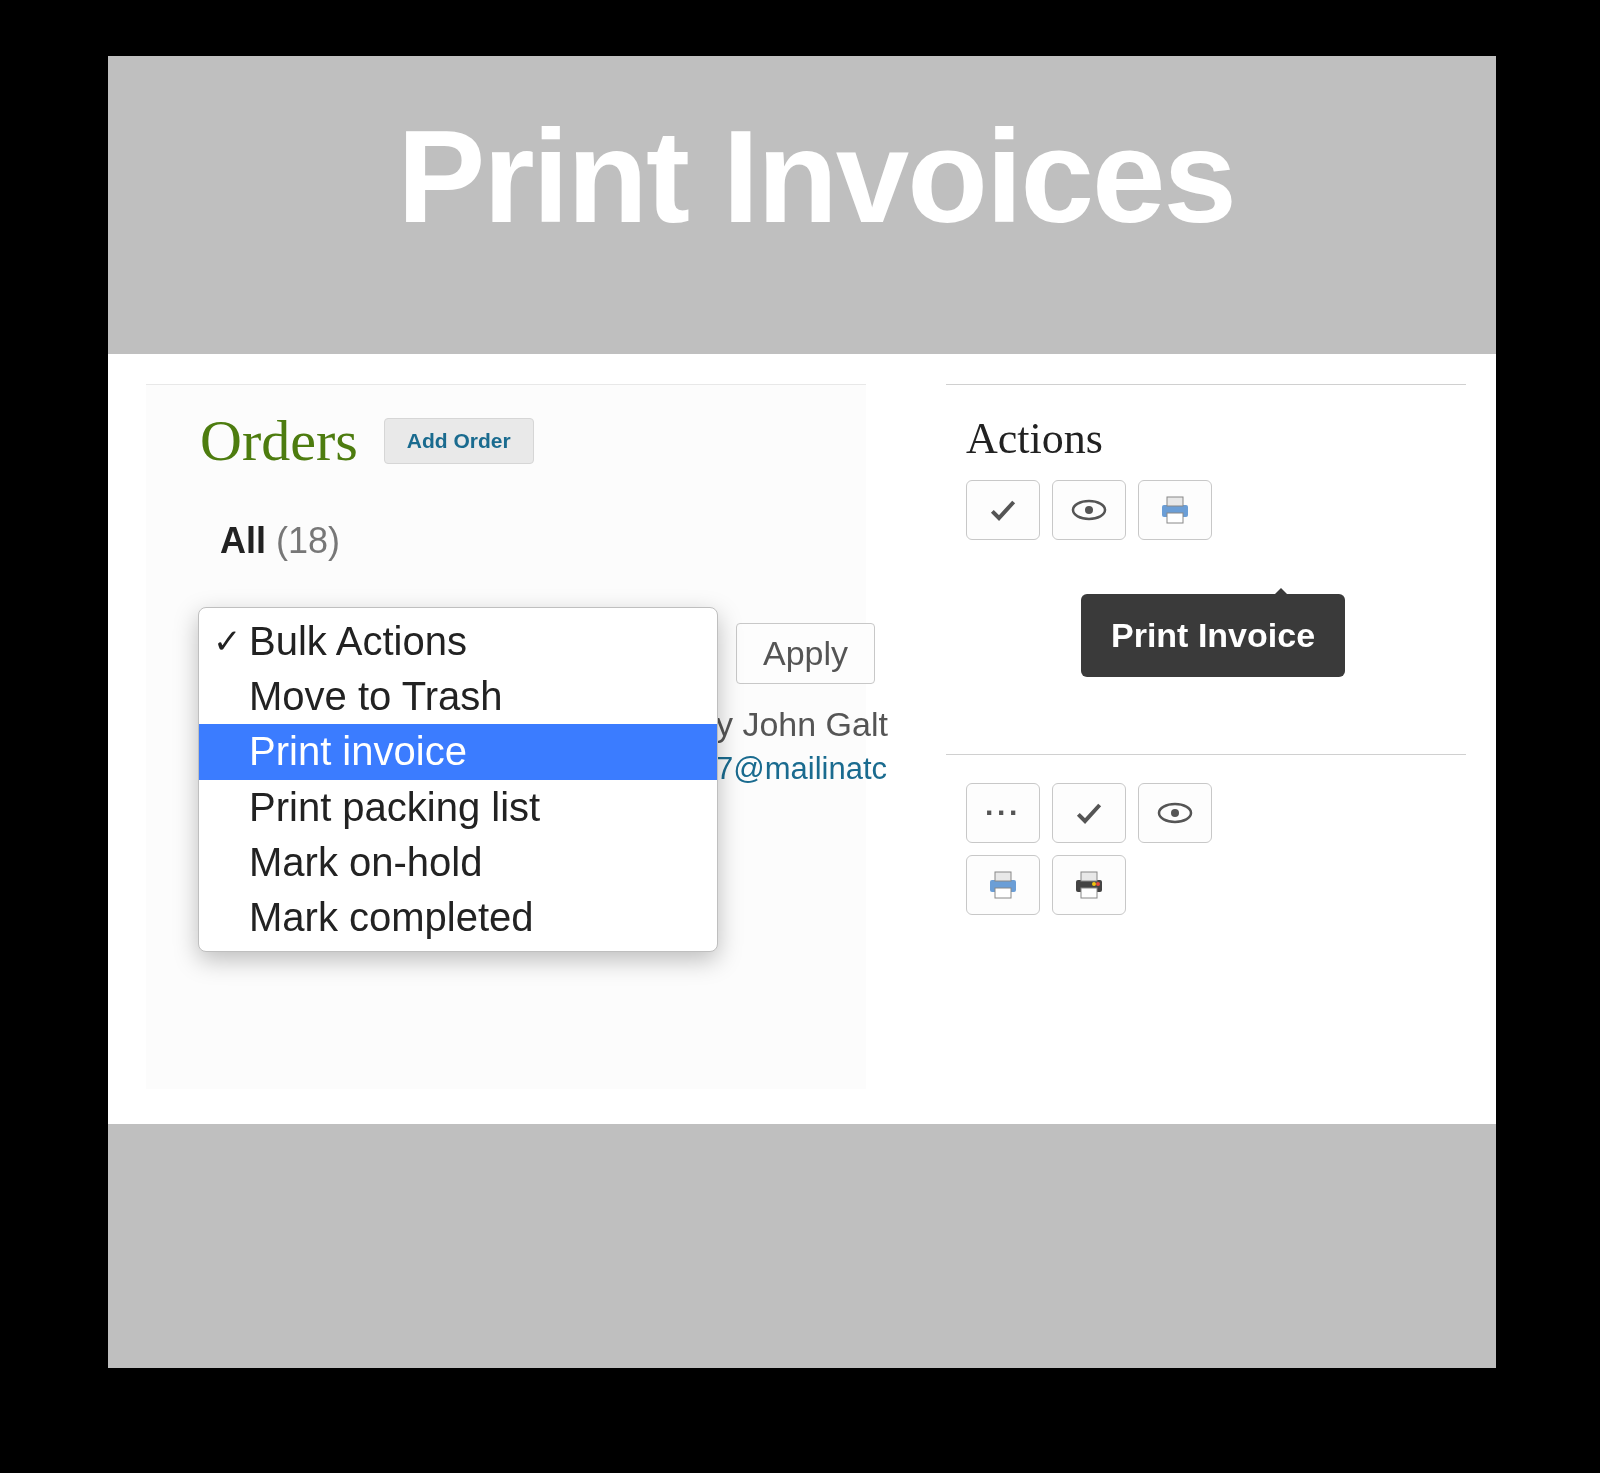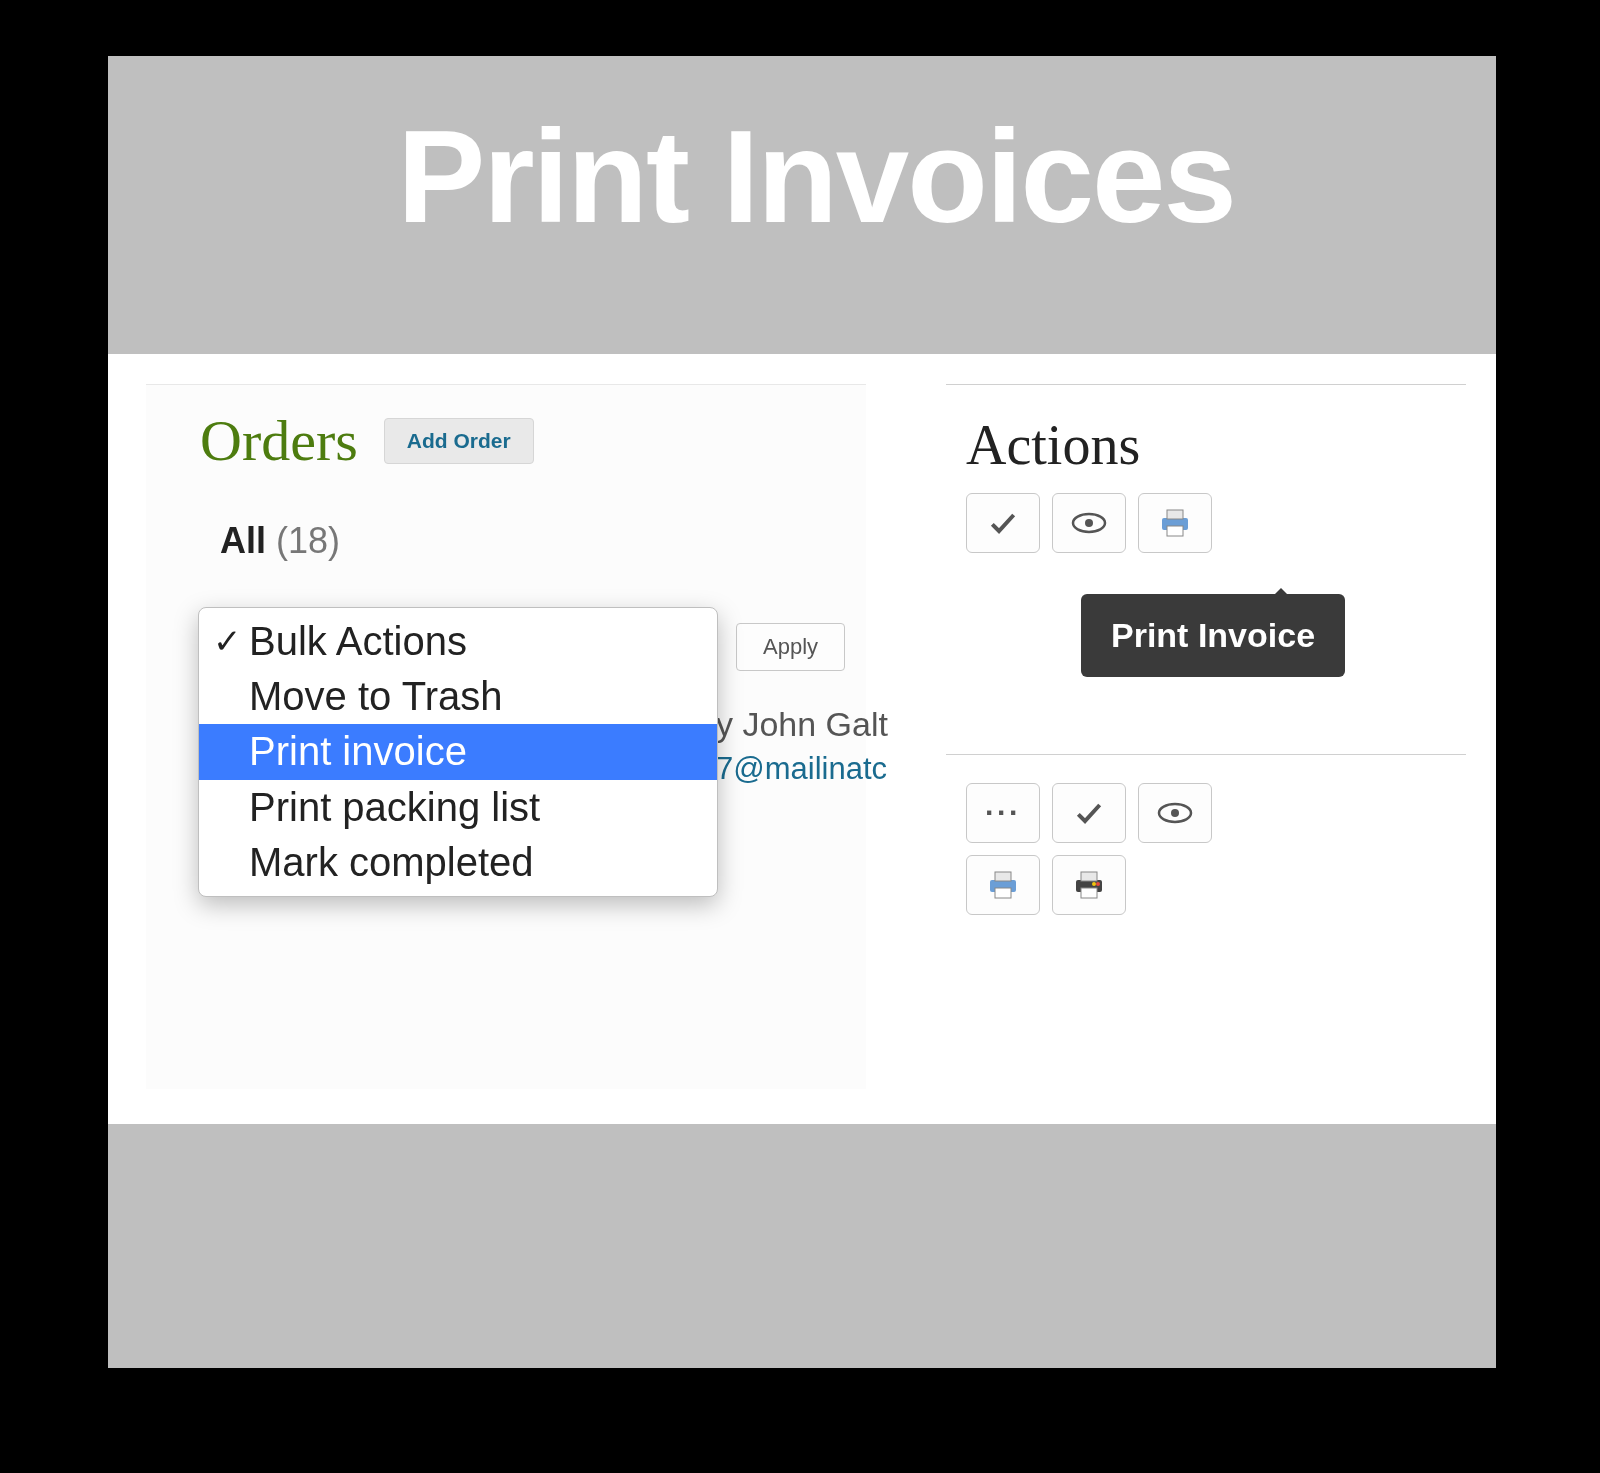--- a/index.html
+++ b/index.html
@@ -79,21 +79,21 @@
   }
   .filter-all { color: #222; font-weight: 600; }
   .filter-count { color: #777; }
   .apply-btn {
     position: absolute;
     top: 238px;
     left: 590px;
     background: #fdfdfd;
     border: 1px solid #c8c8c8;
     color: #555;
-    font-size: 22px;
+    font-size: 34px;
     padding: 10px 26px;
     border-radius: 4px;
     cursor: pointer;
   }
   .dropdown {
     position: absolute;
     top: 222px;
     left: 52px;
     width: 520px;
     background: #fff;
@@ -147,21 +147,21 @@
     position: absolute;
     top: 30px;
     left: 838px;
     width: 520px;
   }
   .actions-box {
     border-top: 1px solid #d0d0d0;
     padding-top: 28px;
   }
   .actions-title {
-    font-size: 56px;
+    font-size: 44px;
     color: #222;
     font-family: Georgia, serif;
     margin-bottom: 16px;
     padding-left: 20px;
   }
   .icon-row {
     display: flex;
     gap: 12px;
     padding-left: 20px;
   }
@@ -242,20 +242,24 @@
         <div class="dropdown-item highlighted">
           <span class="check"></span>
           <span>Print invoice</span>
         </div>
         <div class="dropdown-item">
           <span class="check"></span>
           <span>Print packing list</span>
         </div>
         <div class="dropdown-item">
           <span class="check"></span>
+          <span>Mark on-hold</span>
+        </div>
+        <div class="dropdown-item">
+          <span class="check"></span>
           <span>Mark completed</span>
         </div>
       </div>
 
       <div class="row-text">y John Galt</div>
       <div class="row-email">7@mailinatc</div>
     </div>
 
     <div class="right-panel">
       <div class="actions-box">

